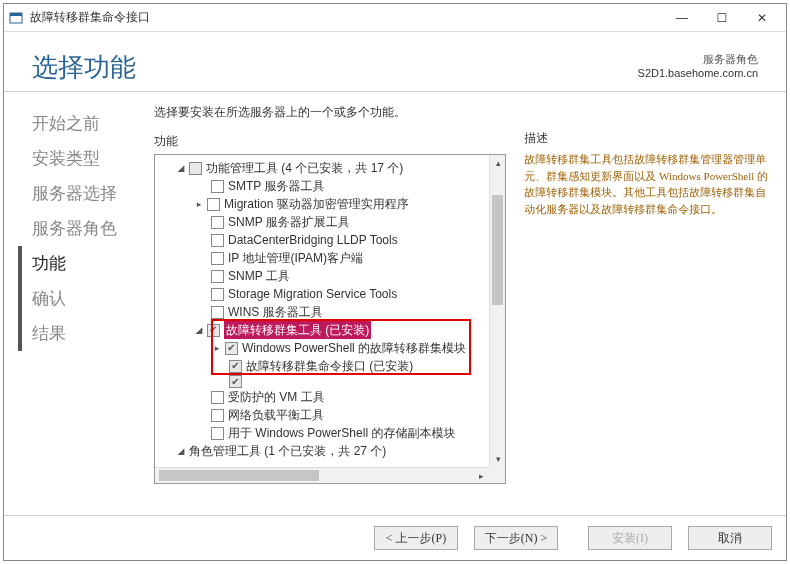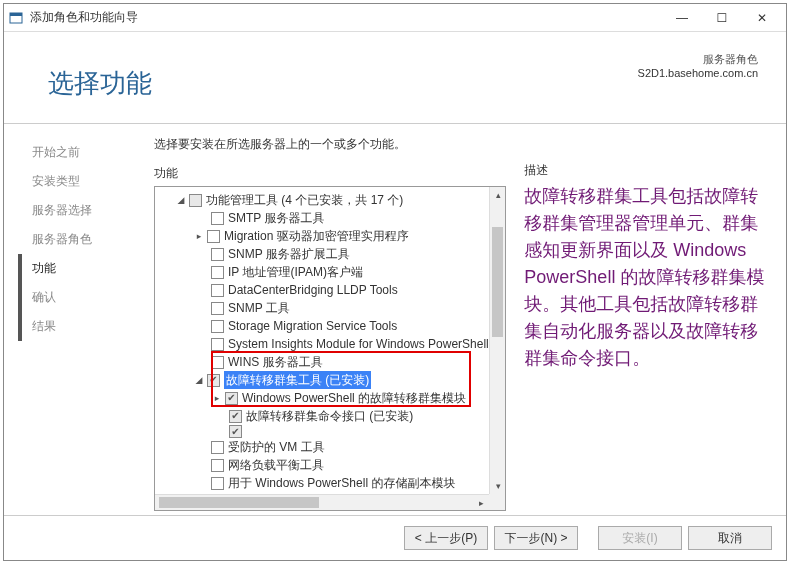--- a/index.html
+++ b/index.html
@@ -39,36 +39,36 @@
     display: flex; align-items:center; justify-content:center;
     margin-right: 6px;
   }
   .titlebar .title { flex: 1; font-size: 12px; }
   .titlebar .tbtn { width: 40px; height: 24px; display: flex; align-items:center; justify-content:center; color:#333; }
   .header {
     padding: 18px 28px 6px 28px;
     border-bottom: 1px solid #ccc;
     display:flex; align-items:flex-start; justify-content:space-between;
   }
-  .header h1 { margin:16px; font-size: 26px; font-weight: 300; color:#2a6496; }
+  .header h1 { margin:0; font-size: 26px; font-weight: 300; color:#2a6496; }
   .header .target { text-align:right; font-size:11px; color:#555; padding-top:2px;}
   .header .target .label { color:#555; }
   .header .target .val { color:#333;margin-left:20px; }
   .body {
     flex:1;
     display:flex;
     overflow:hidden;
   }
   .nav {
     width: 140px;
     padding: 14px 0 14px 28px;
     border-right: none;
   }
   .nav .item {
-    font-size: 12px;
+    font-size: 17px;
     color:#888;
     padding: 6px 0;
   }
   .nav .active-group { border-left: 4px solid #555; margin-left:-14px; padding-left:10px; }
   .nav .current { color:#222; font-weight: normal; }
   .content {
     flex:1;
     padding: 12px 10px 4px 10px;
     display:flex;
     gap:18px;
@@ -93,22 +93,22 @@
   .row { display:flex; align-items:center; white-space:nowrap; }
   .ind18 { padding-left: 18px; }
   .ind36 { padding-left: 36px; }
   .ind54 { padding-left: 54px; }
   .ind72 { padding-left: 72px; }
   .expander { width:12px; display:inline-flex; justify-content:center; color:#555; margin-right:2px; font-size:9px;}
   .cb { width:13px; height:13px; border:1px solid #888; margin-right:4px; display:inline-flex; align-items:center; justify-content:center; font-size:10px; background:#fff;}
   .cb.checked::before { content:"✔"; color:#555; font-size:10px; }
   .cb.grey { background:#e8e8e8; }
   .lbl { }
-  .selected { background:#3b82f6; color:#fff; padding: 0 2px; }
-  .desc { font-size:18px; color:#701a75; line-height:1.5; }
+  .selected { background:#be185d; color:#fff; padding: 0 2px; }
+  .desc { font-size:11px; color:#a16207; line-height:1.5;font-family:Liberation Serif, serif; }
   .highlight-box {
     position:absolute;
     border:2px solid #e00000;
     left: 56px;
     top: 164px;
     width: 260px;
     height: 56px;
     pointer-events:none;
   }
   .scroll-right {
@@ -121,21 +121,22 @@
     background:#f1f1f1; border-top:1px solid #ddd;
   }
   .scroll-thumb-h { position:absolute; top:2px; bottom:2px; left:4px; width:160px; background:#c6c6c6;}
   .scroll-corner { position:absolute; right:0; bottom:0; width:16px; height:16px; background:#f1f1f1;}
   .sbtn { position:absolute; width:16px; height:16px; display:flex; align-items:center; justify-content:center; font-size:9px; color:#555;}
   .footer {
     border-top:1px solid #ccc;
     padding: 10px 14px;
     display:flex;
     justify-content:flex-end;
-    gap:6px;
+    gap:16px;
+    font-family:Liberation Serif, serif;
   }
   .btn {
     min-width: 84px;
     height: 24px;
     border:1px solid #aaa;
     background:#eee;
     font-size:12px;
     display:flex; align-items:center; justify-content:center;
     color:#333;
   }
@@ -147,21 +148,21 @@
 <div class="watermark">© 2019 ZJUNSEN https://blog.51cto.com/rdsrv</div>
 
 <div class="window">
   <div class="titlebar">
     <span class="title-icon">
       <svg width="14" height="14" viewBox="0 0 14 14">
           <rect x="1" y="2" width="12" height="10" fill="none" stroke="#2a6496" stroke-width="1"></rect>
           <rect x="1" y="2" width="12" height="3" fill="#2a6496"></rect>
         </svg>
     </span>
-    <span class="title">添加角色和功能向导</span>
+    <span class="title">故障转移群集命令接口</span>
     <span class="tbtn">—</span>
     <span class="tbtn">☐</span>
     <span class="tbtn">✕</span>
   </div>
 
   <div class="header">
     <h1>选择功能</h1>
     <div class="target">
       <div class="label">服务器角色</div>
       <div class="val">S2D1.basehome.com.cn</div>
@@ -200,37 +201,33 @@
                 <span class="expander">▸</span>
                 <span class="cb"></span>
                 <span class="lbl">Migration 驱动器加密管理实用程序</span>
               </div>
             <div class="row ind54">
                 <span class="cb"></span>
                 <span class="lbl">SNMP 服务器扩展工具</span>
               </div>
             <div class="row ind54">
                 <span class="cb"></span>
+                <span class="lbl">DataCenterBridging LLDP Tools</span>
+              </div>
+            <div class="row ind54">
+                <span class="cb"></span>
                 <span class="lbl">IP 地址管理(IPAM)客户端</span>
               </div>
             <div class="row ind54">
                 <span class="cb"></span>
-                <span class="lbl">DataCenterBridging LLDP Tools</span>
-              </div>
-            <div class="row ind54">
-                <span class="cb"></span>
                 <span class="lbl">SNMP 工具</span>
               </div>
             <div class="row ind54">
                 <span class="cb"></span>
                 <span class="lbl">Storage Migration Service Tools</span>
-              </div>
-            <div class="row ind54">
-                <span class="cb"></span>
-                <span class="lbl">System Insights Module for Windows PowerShell</span>
               </div>
             <div class="row ind54">
                 <span class="cb"></span>
                 <span class="lbl">WINS 服务器工具</span>
               </div>
             <div class="row ind36">
               <span class="expander">◢</span>
               <span class="cb grey checked"></span>
               <span class="lbl selected">故障转移群集工具 (已安装)</span>
             </div>

